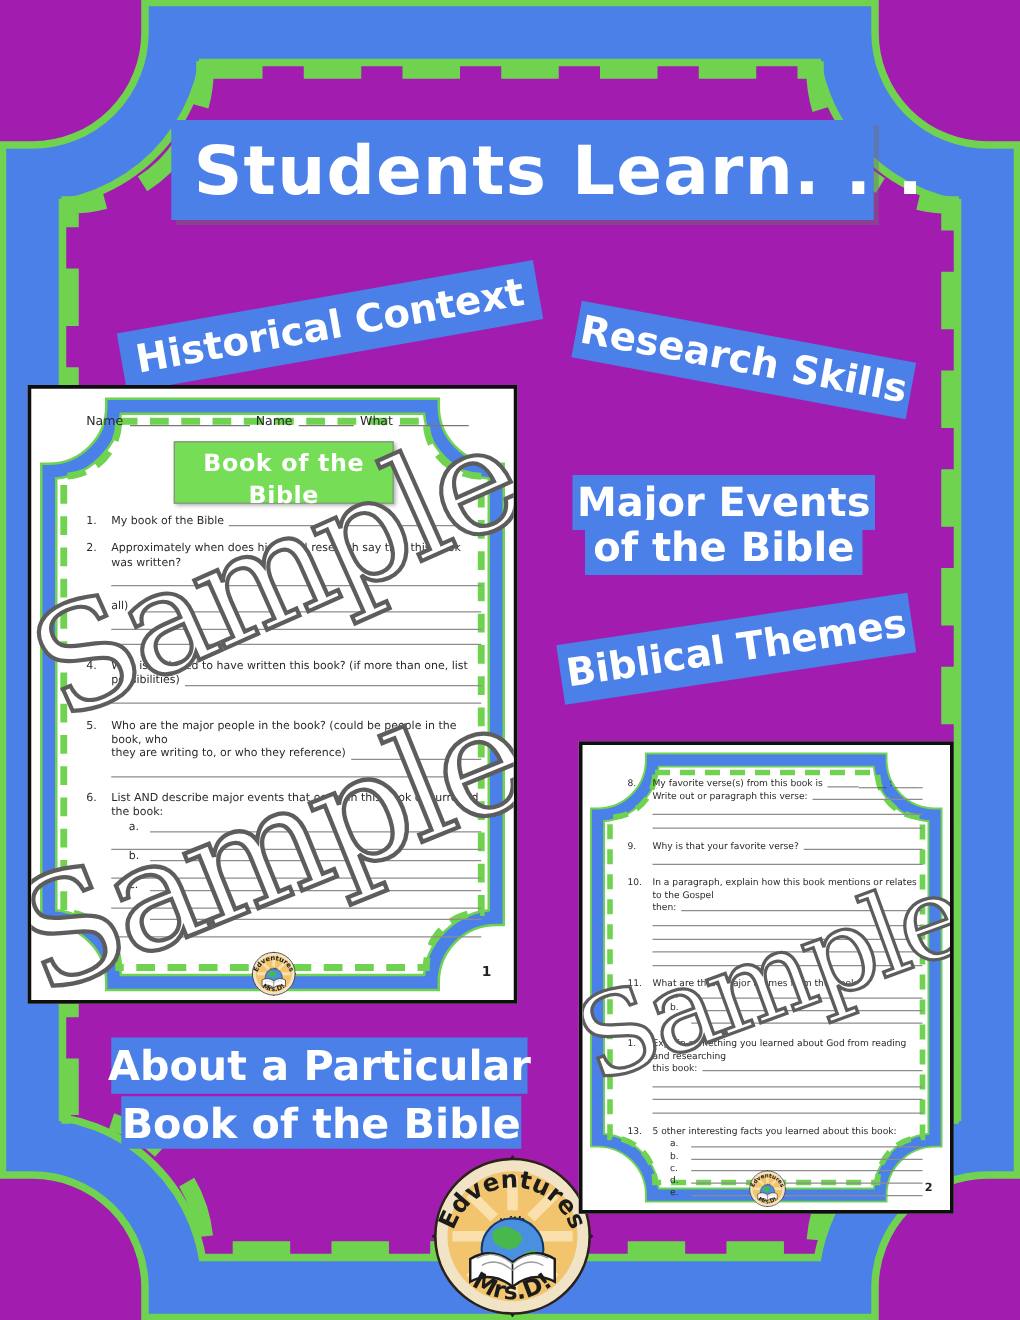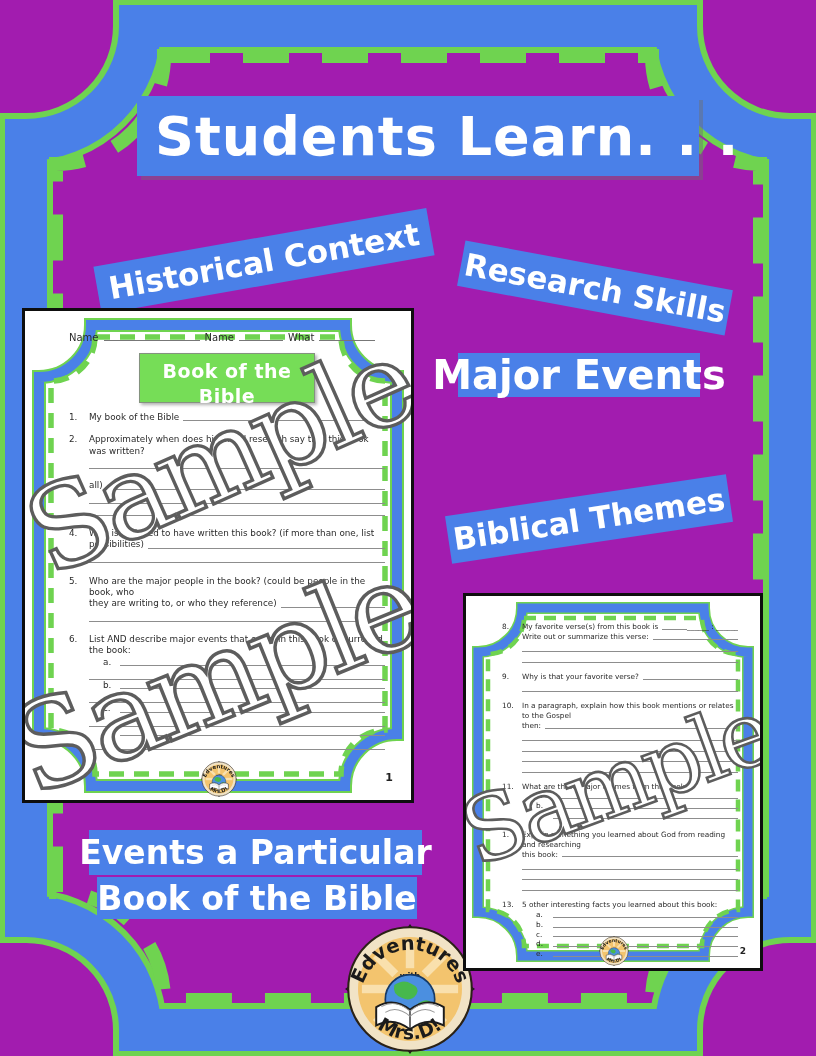--- a/index.html
+++ b/index.html
@@ -7,21 +7,21 @@
   .stage{position:relative;width:816px;height:1056px;overflow:hidden;background:#a21caf;}
   .stage>svg.frame{position:absolute;left:0;top:0;z-index:1;}
 
   
   .bnr{position:absolute;background:#4a80e8;color:#fff;font-weight:bold;z-index:2;
        display:flex;align-items:center;justify-content:center;white-space:nowrap;}
   .bnr-shadow{box-shadow:4px 4px 0 rgba(110,110,110,.45);}
   .bnr-title{left:137px;top:96px;width:544px;height:80px;font-size:54px;justify-content:flex-start;padding-left:18px;letter-spacing:1px;}
   .bnr-historical{left:95px;top:237px;width:338px;height:48px;font-size:31px;transform:rotate(-10deg);}
   .bnr-research{left:459px;top:265px;width:272px;height:46px;font-size:31px;transform:rotate(10.5deg);}
-  .bnr-major1{left:458px;top:353px;width:242px;height:44px;font-size:40px;}
+  .bnr-major1{left:458px;top:380px;width:242px;height:44px;font-size:32px;}
   .bnr-major2{left:468px;top:416px;width:222px;height:44px;font-size:32px;}
   .bnr-themes{left:447px;top:495px;width:284px;height:48px;font-size:31px;transform:rotate(-8.5deg);}
   .bnr-about1{left:89px;top:830px;width:333px;height:45px;font-size:33px;}
   .bnr-about2{left:97px;top:877px;width:320px;height:42px;font-size:33px;}
 
   
   .page{position:absolute;background:#fff;border:3px solid #0e0e0e;z-index:4;overflow:hidden;}
   .page1{left:22px;top:308px;width:386px;height:489px;}
   .page2{left:463px;top:593px;width:294px;height:372px;}
   .page>svg.pframe{position:absolute;left:0;top:0;z-index:1;}
@@ -85,25 +85,28 @@
   </div>
   <div class="bnr bnr-historical">
     <span>Historical Context</span>
   </div>
   <div class="bnr bnr-research">
     <span>Research Skills</span>
   </div>
   <div class="bnr bnr-major1">
     <span>Major Events</span>
   </div>
+  <div class="bnr bnr-major2">
+    <span>of the Bible</span>
+  </div>
   <div class="bnr bnr-themes">
     <span>Biblical Themes</span>
   </div>
   <div class="bnr bnr-about1">
-    <span>Events a Particular</span>
+    <span>About a Particular</span>
   </div>
   <div class="bnr bnr-about2">
     <span>Book of the Bible</span>
   </div>
 
   <svg width="0" height="0" style="position:absolute" aria-hidden="true">
     <defs>
       <symbol id="logo-sym" viewBox="0 0 100 100">
         <polygon points="50,0 55,7 45,7" fill="#1c1c1c"></polygon>
         <polygon points="50,100 55,93 45,93" fill="#1c1c1c"></polygon>
@@ -272,21 +275,21 @@
     <div class="pcontent p2c">
       <div class="q">
         <span class="qn">8.</span>
         <span class="qb">
           <span class="qrow">
               <span>My favorite verse(s) from this book is</span>
               <span class="fl"></span>
               <span>______ : ______</span>
             </span>
           <span class="qrow">
-              <span>Write out or summarize this verse:</span>
+              <span>Write out or paragraph this verse:</span>
               <span class="fl"></span>
             </span>
           <div class="line"></div>
           <div class="line"></div>
         </span>
       </div>
 
       <div class="q qm">
         <span class="qn">9.</span>
         <span class="qb">

